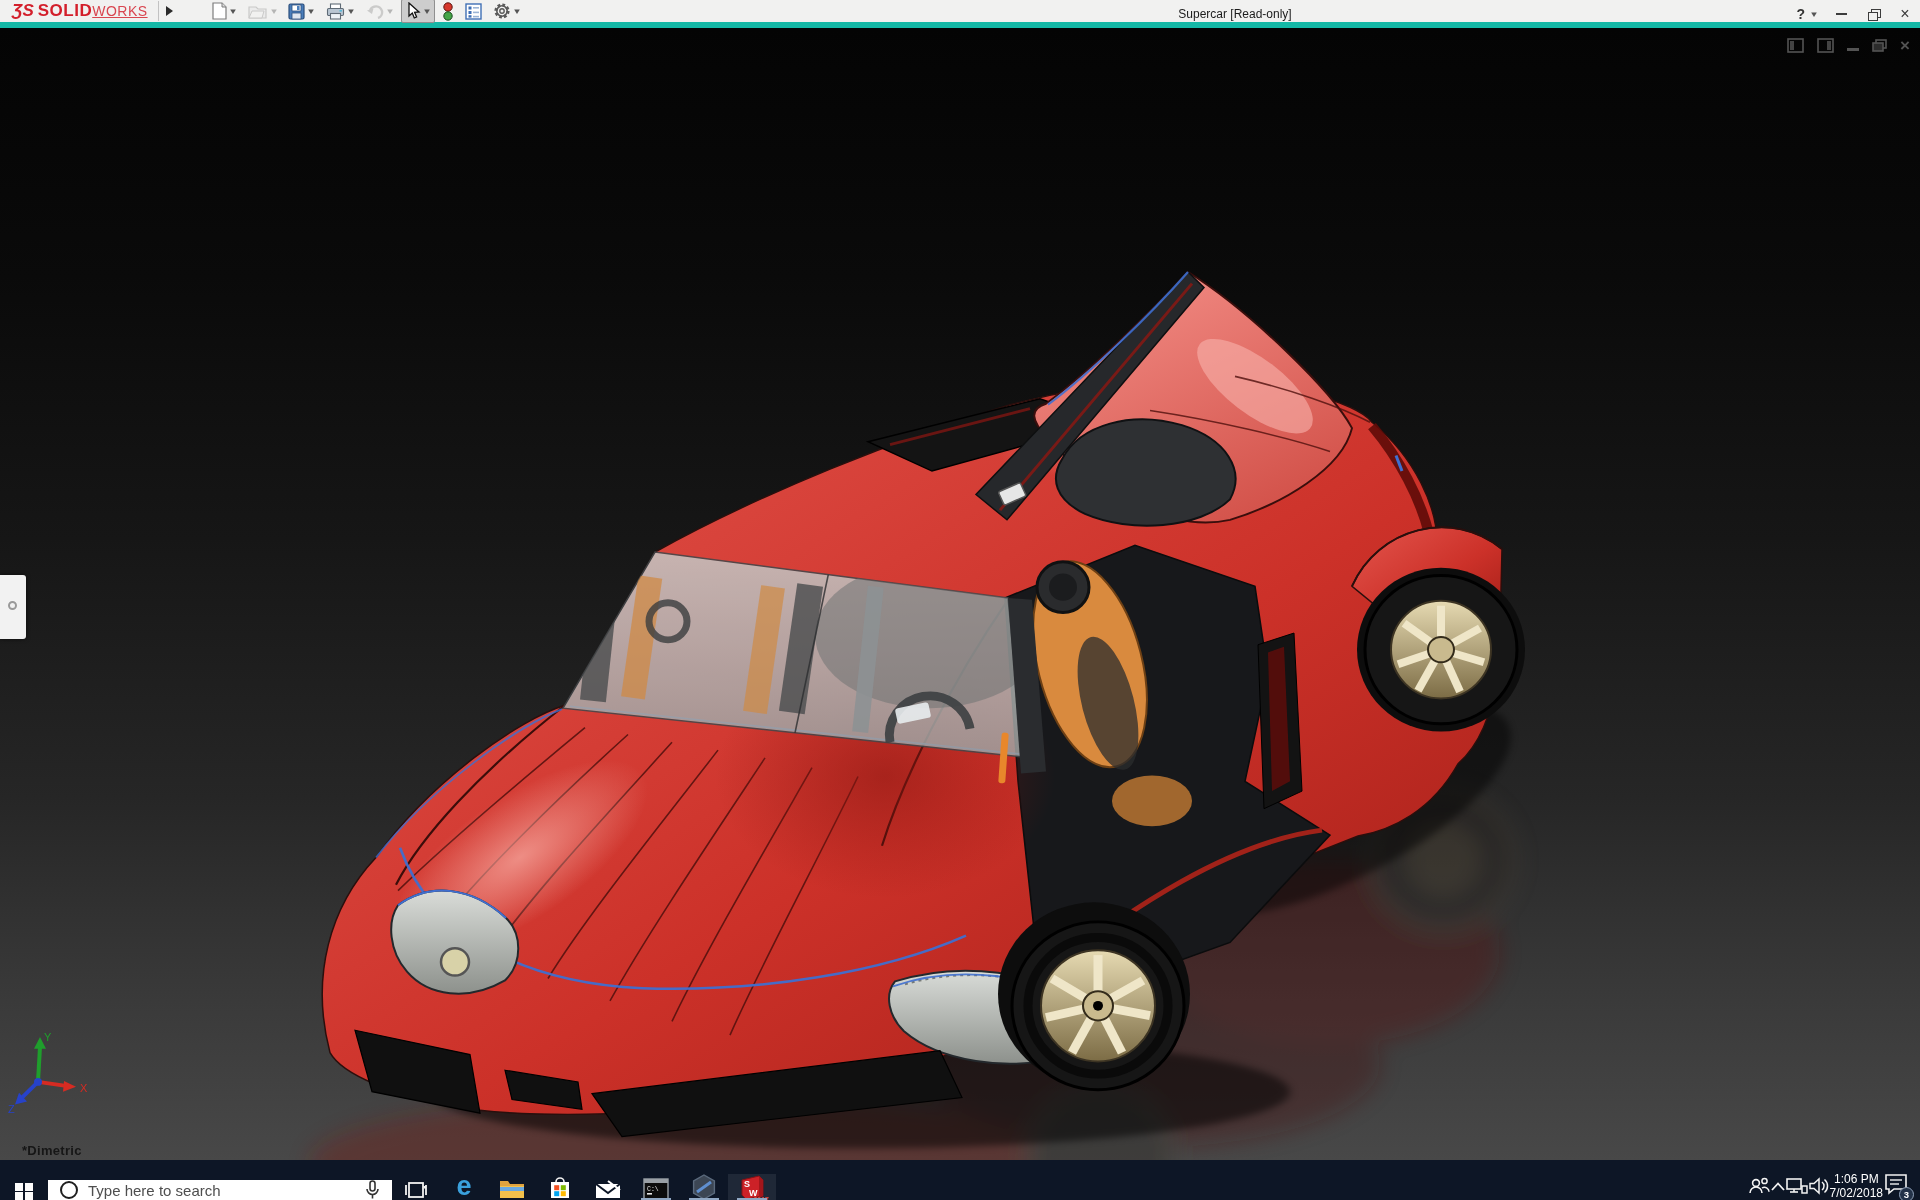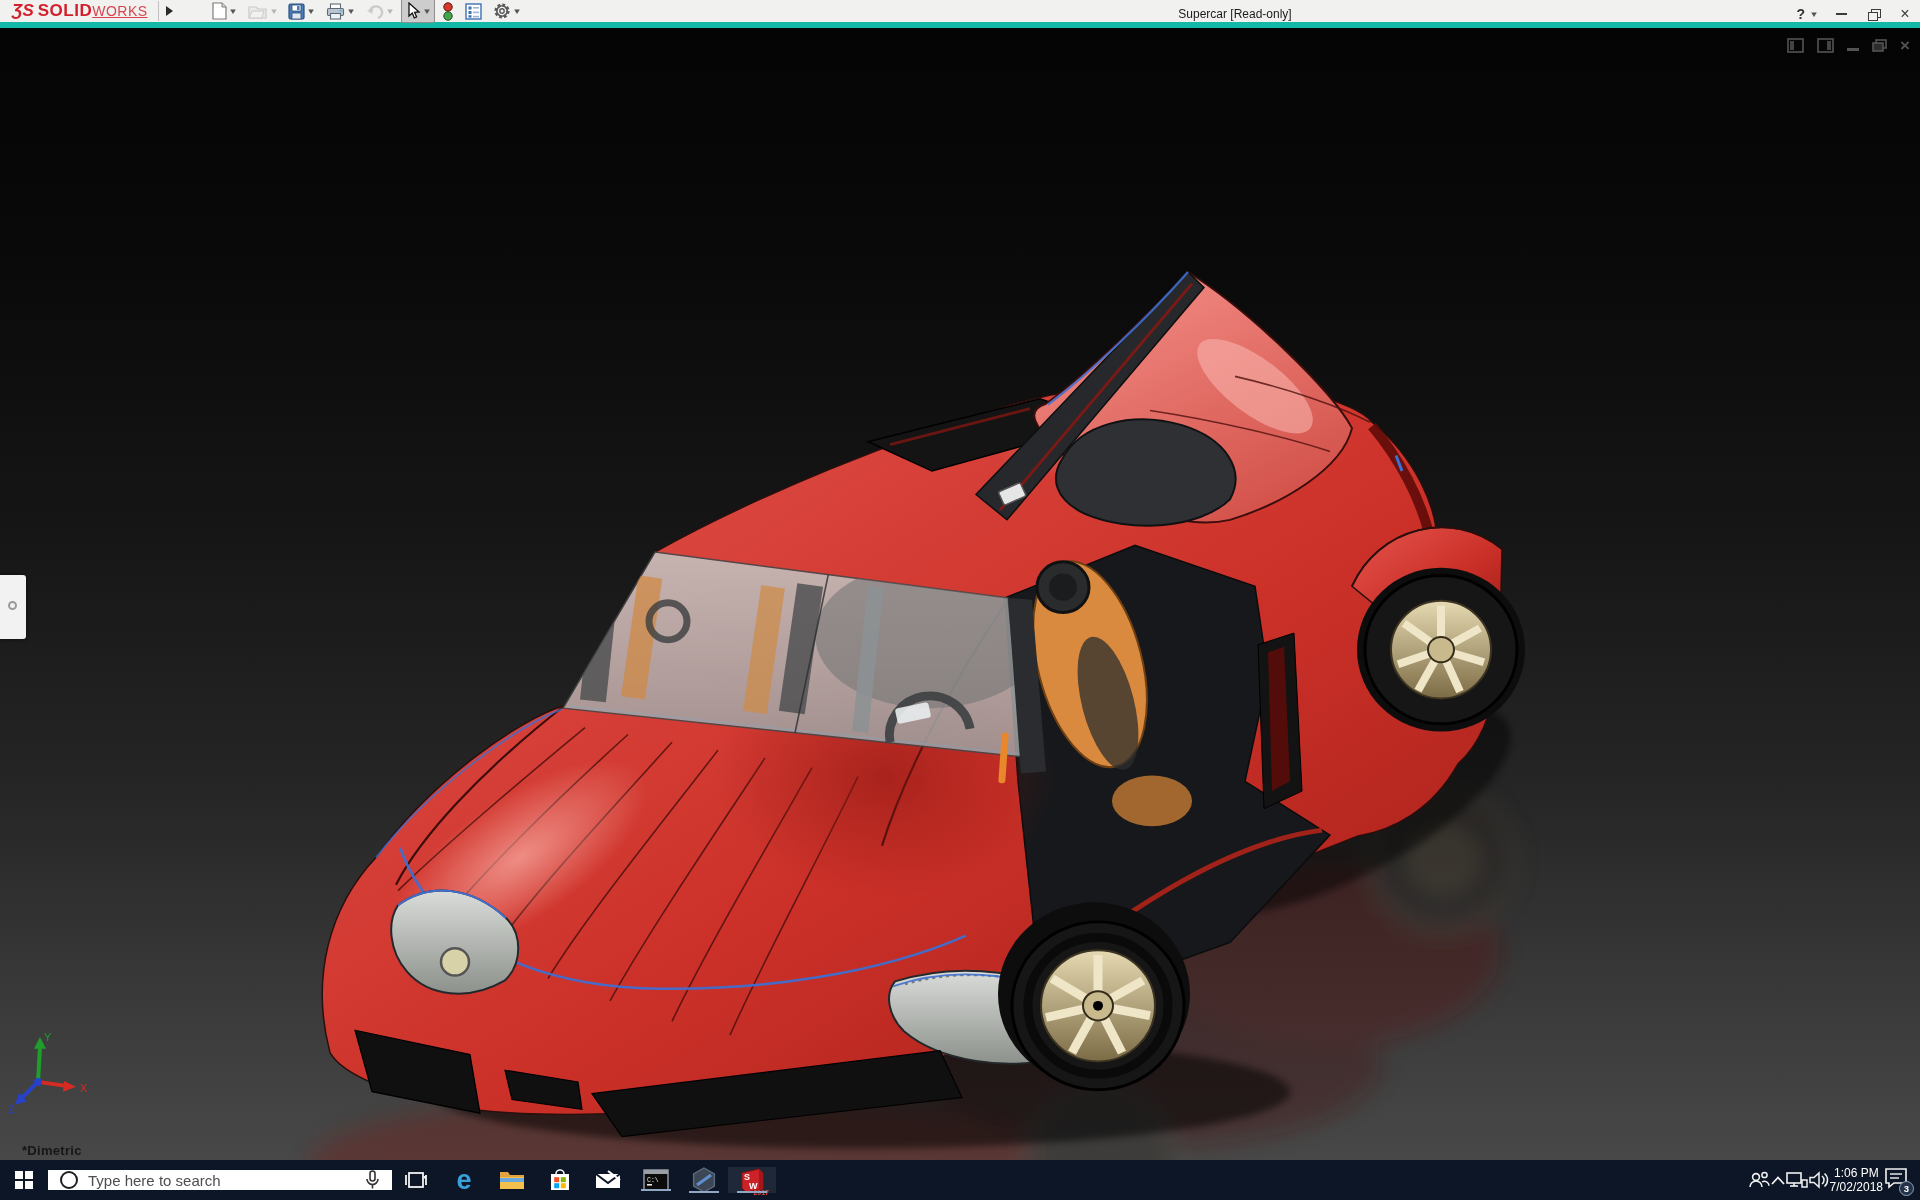--- a/index.html
+++ b/index.html
@@ -50,21 +50,21 @@
   .dc-close { color:#6e6e6e; font-size:17px; font-weight:bold; line-height:1; }
 
   .sidetab { position:absolute; left:0; top:547px; width:26px; height:64px; background:#f2f2f2;
              border-radius:0 3px 3px 0; box-shadow:0 0 4px rgba(0,0,0,.6); cursor:pointer; z-index:12; }
   .sidetab .dot { position:absolute; left:8px; top:26px; width:9px; height:9px; border:2px solid #9a9a9a; border-radius:50%; }
 
   .viewlabel { position:absolute; left:22px; bottom:2px; font-size:13px; font-weight:bold; color:#161616; z-index:12; letter-spacing:.3px; }
 
   
   .taskbar { position:absolute; bottom:0; left:0; width:1920px; height:40px; background:#0d1626;
-             display:flex; align-items:center; z-index:40; }
+             display:flex; align-items:flex-end; z-index:40; }
   .startbtn { width:48px; display:flex; align-items:center; justify-content:center; cursor:pointer; }
   .winlogo { display:grid; grid-template-columns:8px 8px; grid-template-rows:8px 8px; gap:1.5px; }
   .winlogo span { background:#fdfdfd; }
   .searchbox { width:344px; background:#ffffff; display:flex; align-items:center; gap:10px; padding:0 12px; cursor:text; }
   .cortana-ring { width:18px; height:18px; border:2.6px solid #1f1f1f; border-radius:50%; flex:none; }
   .searchbox input { border:none; outline:none; flex:1; font-size:15px; color:#222; background:transparent;
                      font-family:"Liberation Sans", sans-serif; }
   .searchbox input::placeholder { color:#4e4e4e; opacity:1; }
   .appcell { width:48px; position:relative; display:flex; align-items:center; justify-content:center; cursor:pointer; }
   .appcell.active { background:rgba(255,255,255,.08); }

